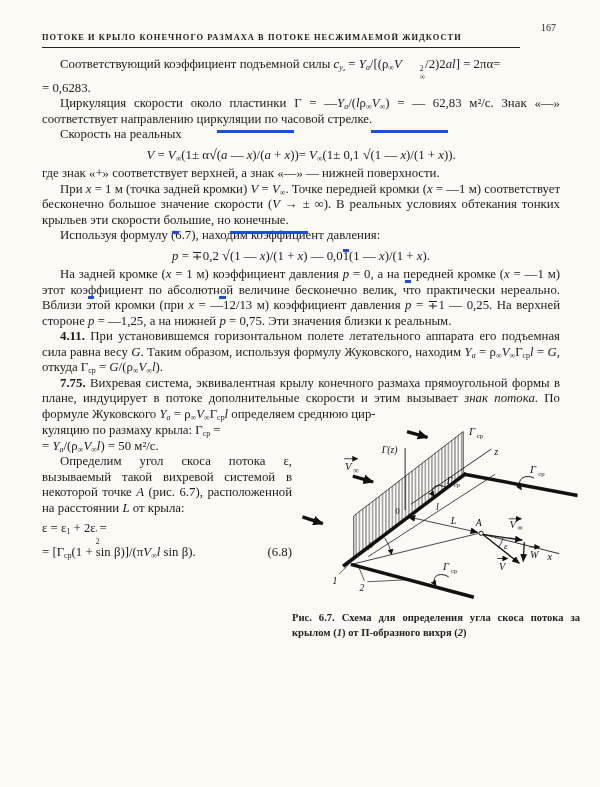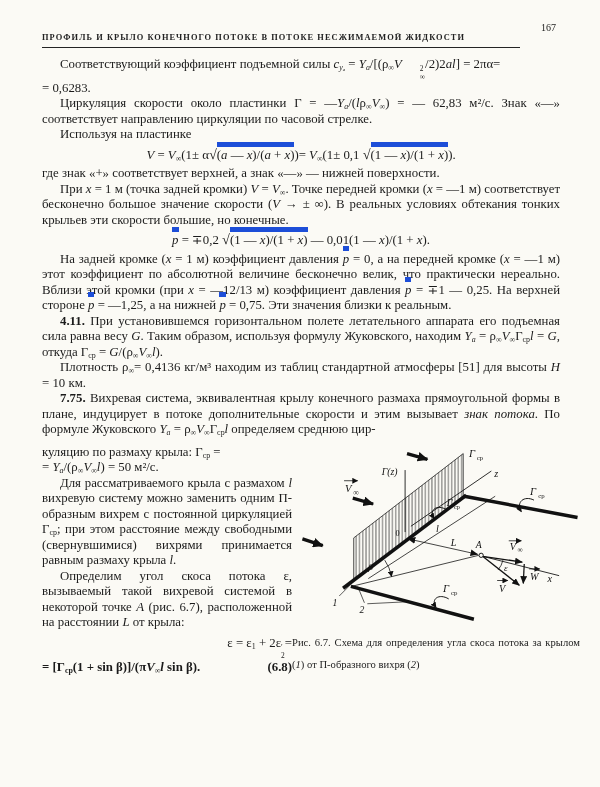--- a/index.html
+++ b/index.html
@@ -15,67 +15,66 @@
     color:#222;display:inline-block;max-width:470px;
   }
   .hdr-num{position:absolute;right:44px;top:22px;font-size:10px;font-weight:normal;}
   .hdr-rule{width:478px;border-bottom:1.7px solid #242424;margin-top:3px;}
   
   .bodytxt{margin:9px 40px 0 42px;font-size:12.8px;line-height:15.5px;}
   .p{margin:0;text-indent:18px;text-align:justify;}
   .noindent{text-indent:0;font-family:Liberation Serif, serif;}
   .formula{text-align:center;margin:4px 0 3px;font-size:12.8px;}
   sub{font-size:0.62em;vertical-align:-0.3em;line-height:0;}
-  .ov{border-top:5px solid #1d4ed8;padding-top:1px;}
+  .ov{border-top:3px solid #1d4ed8;padding-top:15px;}
   .rad{font-size:1.12em;}
   .ss{display:inline-flex;flex-direction:column;align-items:flex-start;
       font-size:0.58em;line-height:1.05;vertical-align:-0.45em;}
   
-  .cols{display:flex;margin-top:7px;}
+  .cols{display:flex;margin-top:1px;}
   .col-left{width:252px;}
   .col-right{width:268px;position:relative;}
-  .eqrow{display:flex;justify-content:space-between;align-items:baseline;font-weight:bold;}
-  .eqline1{text-align:right;margin-top:5px;}
+  .eqrow{display:flex;justify-content:space-between;align-items:baseline;}
+  .eqline1{text-align:left;margin-top:5px;}
   .fig-svg{display:block;width:290px;height:186px;margin-left:2px;margin-top:-4px;}
-  .caption{font-size:10.6px;line-height:22px;text-align:justify;
-           width:288px;margin-top:5px;font-weight:normal;color:#222;}
+  .caption{font-size:10.6px;line-height:15px;text-align:justify;
+           width:288px;margin-top:5px;font-weight:bold;color:#222;}
   svg text{font-family:"Liberation Serif","DejaVu Serif",serif;fill:#111;}
   .it{font-style:italic;}
 </style>
 </head>
 <body>
 
 <div class="page">
 
   <div class="hdr">
-    <span class="hdr-title">ПРОФИЛЬ И КРЫЛО КОНЕЧНОГО ПОТОКЕ В ПОТОКЕ НЕСЖИМАЕМОЙ ЖИДКОСТИ</span>
+    <span class="hdr-title">ПОТОКЕ И КРЫЛО КОНЕЧНОГО РАЗМАХА В ПОТОКЕ НЕСЖИМАЕМОЙ ЖИДКОСТИ</span>
     <span class="hdr-num">167</span>
     <div class="hdr-rule"></div>
   </div>
 
   <div class="bodytxt">
     <p class="p">Соответствующий коэффициент подъемной силы <i>c<sub>y<sub>a</sub></sub></i> = <i>Y<sub>a</sub></i>/[(ρ<sub>∞</sub><i>V</i><span class="ss">
           <span>2</span>
           <span>∞</span>
         </span>/2)2<i>al</i>] = 2πα=<br>= 0,6283.</p>
     <p class="p">Циркуляция скорости около пластинки Γ = —<i>Y<sub>a</sub></i>/(<i>l</i>ρ<sub>∞</sub><i>V</i><sub>∞</sub>) = — 62,83 м²/с. Знак «—» соответствует направлению циркуляции по часовой стрелке.</p>
-    <p class="p">Используя на пластинке</p>
+    <p class="p">Скорость на реальных</p>
     <div class="formula"><i>V</i> = <i>V</i><sub>∞</sub>(1± α<span class="rad">√</span><span class="ov">(<i>a</i> — <i>x</i>)/(<i>a</i> + <i>x</i>)</span>)= <i>V</i><sub>∞</sub>(1± 0,1 <span class="rad">√</span><span class="ov">(1 — <i>x</i>)/(1 + <i>x</i>)</span>).</div>
     <p class="p noindent">где знак «+» соответствует верхней, а знак «—» — нижней поверхности.</p>
     <p class="p">При <i>x</i> = 1 м (точка задней кромки) <i>V</i> = <i>V</i><sub>∞</sub>. Точке передней кромки (<i>x</i> = —1 м) соответствует бесконечно большое значение скорости (<i>V</i> → ± ∞). В реальных условиях обтекания тонких крыльев эти скорости большие, но конечные.</p>
+    <p class="p">Используя формулу (6.7), находим коэффициент давления:</p>
     <div class="formula"><span class="ov"><i>p</i></span> = ∓0,2 <span class="rad">√</span><span class="ov">(1 — <i>x</i>)/(1 + <i>x</i>)</span> — 0,01(1 — <i>x</i>)/(1 + <i>x</i>).</div>
     <p class="p">На задней кромке (<i>x</i> = 1 м) коэффициент давления <span class="ov"><i>p</i></span> = 0, а на передней кромке (<i>x</i> = —1 м) этот коэффициент по абсолютной величине бесконечно велик, что практически нереально. Вблизи этой кромки (при <i>x</i> = —12/13 м) коэффициент давления <span class="ov"><i>p</i></span> = ∓1 — 0,25. На верхней стороне <span class="ov"><i>p</i></span> = —1,25, а на нижней <span class="ov"><i>p</i></span> = 0,75. Эти значения близки к реальным.</p>
     <p class="p"><b>4.11.</b> При установившемся горизонтальном полете летательного аппарата его подъемная сила равна весу <i>G</i>. Таким образом, используя формулу Жуковского, находим <i>Y<sub>a</sub></i> = ρ<sub>∞</sub><i>V</i><sub>∞</sub>Γ<sub>ср</sub><i>l</i> = <i>G</i>, откуда Γ<sub>ср</sub> = <i>G</i>/(ρ<sub>∞</sub><i>V</i><sub>∞</sub><i>l</i>).</p>
-    <p class="p">Плотность ρ<sub>∞</sub>= 0,4136 кг/м³ находим из таблиц стандартной атмосферы [51] для высоты <i>H</i> = 10 км.</p>
     <p class="p"><b>7.75.</b> Вихревая система, эквивалентная крылу конечного размаха прямоугольной формы в плане, индуцирует в потоке дополнительные скорости и этим вызывает <i>знак потока</i>. По формуле Жуковского <i>Y<sub>a</sub></i> = ρ<sub>∞</sub><i>V</i><sub>∞</sub>Γ<sub>ср</sub><i>l</i> определяем среднюю цир-</p>
 
     <div class="cols">
       <div class="col-left">
         <p class="p noindent">куляцию по размаху крыла: Γ<sub>ср</sub> =<br>= <i>Y<sub>a</sub></i>/(ρ<sub>∞</sub><i>V</i><sub>∞</sub><i>l</i>) = 50 м²/с.</p>
-        <p class="p">Для рассматриваемого крыла с размахом <i>l</i> вихревую систему можно заменить одним П-образным вихрем с постоянной циркуляцией Γ<sub>ср</sub>; при этом расстояние между свободными (свернувшимися) вихрями принимается равным размаху крыла <i>l</i>.</p>
         <p class="p">Определим угол скоса потока ε, вызываемый такой вихревой системой в некоторой точке <i>A</i> (рис. 6.7), расположенной на расстоянии <i>L</i> от крыла:</p>
         <div class="eqline1">ε = ε<sub>1</sub> + 2ε<span class="ss">
               <span>′</span>
               <span>2</span>
             </span>=</div>
         <div class="eqrow">
           <span>= [Γ<sub>ср</sub>(1 + sin β)]/(π<i>V</i><sub>∞</sub><i>l</i> sin β).</span>
           <span>(6.8)</span>
         </div>
       </div>

